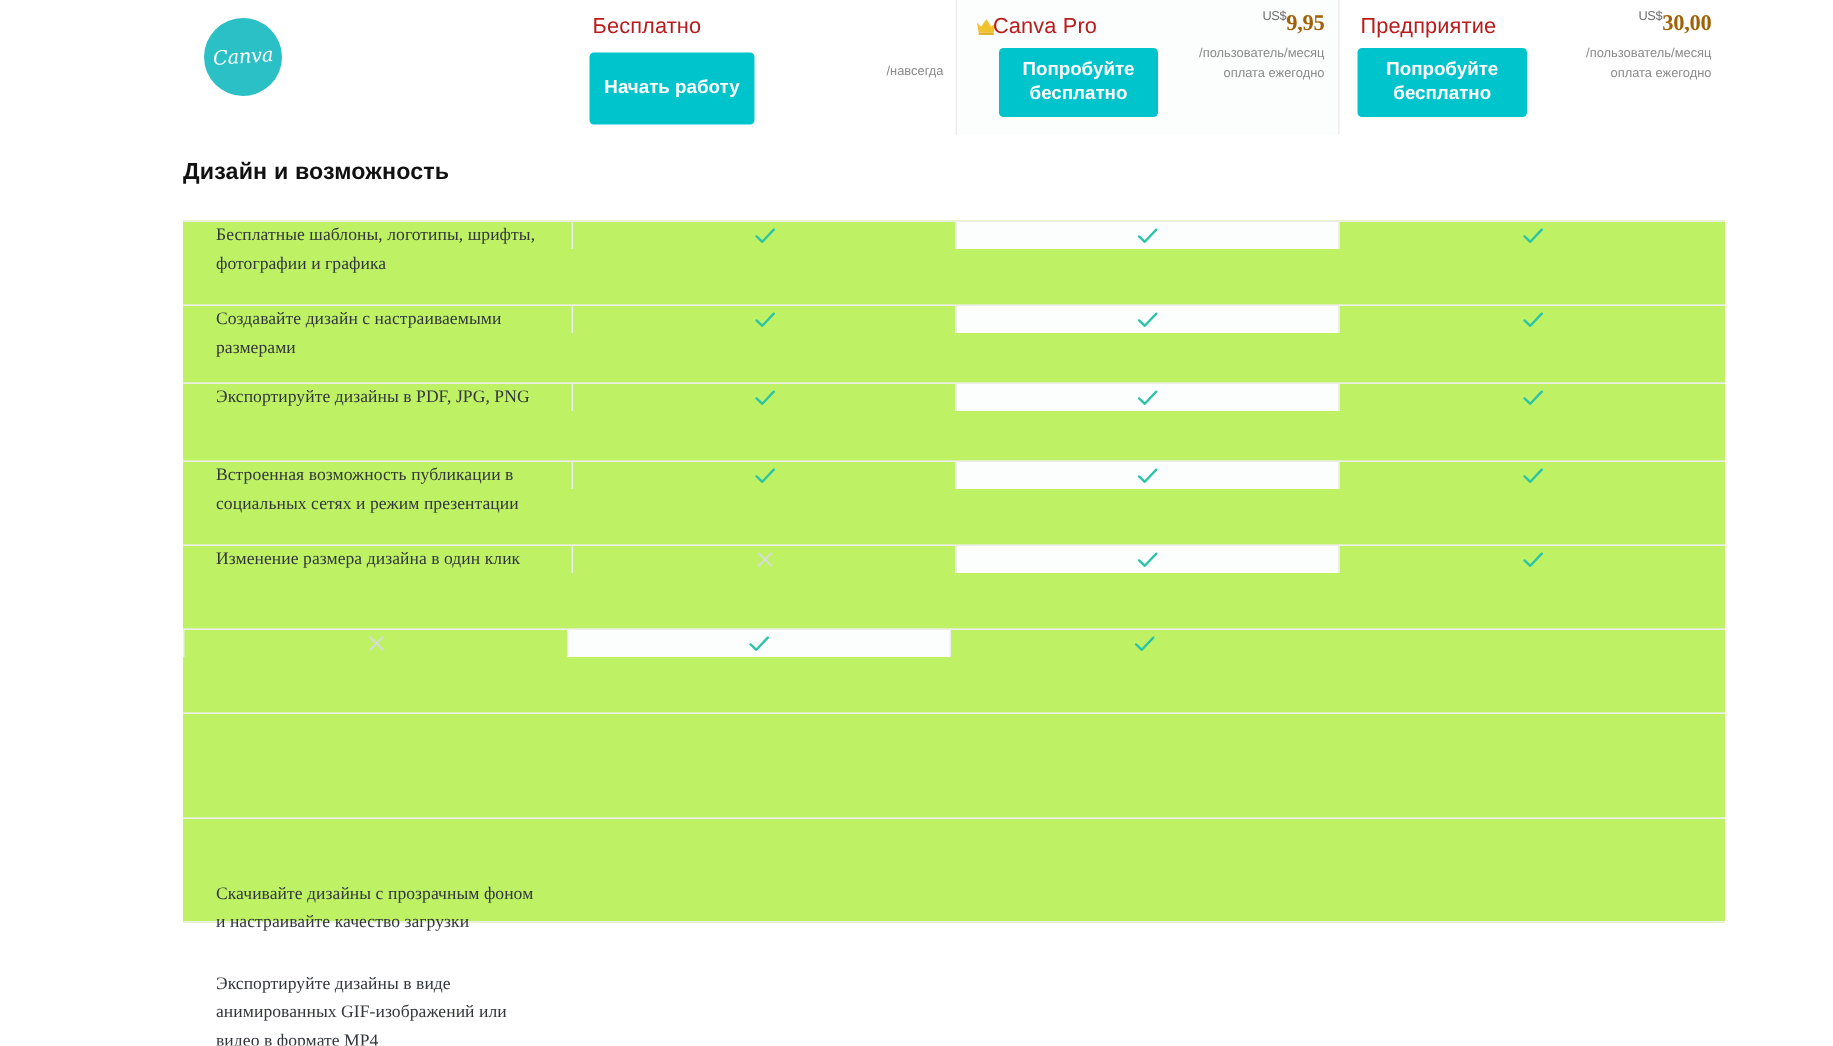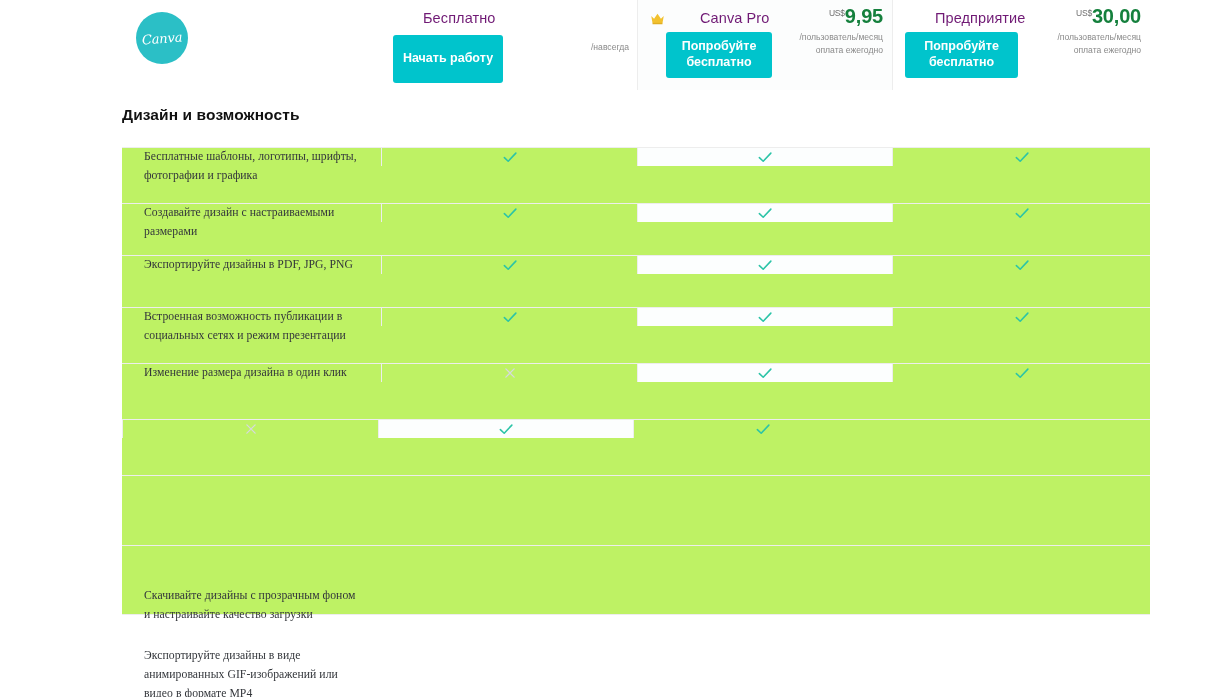--- a/index.html
+++ b/index.html
@@ -68,47 +68,47 @@
   .plan-inner {
     position: relative;
     height: 90px;
   }
 
   .plan-name {
     position: absolute;
     left: 14px;
     top: 6px;
     font-size: 14.5px;
-    color: #701a75;
+    color: #b91c1c;
     white-space: nowrap;
     letter-spacing: 0.1px;
-    margin-left: 28px;
-  }
-  .plan-pro .plan-name { left: 34px; text-align: center; }
+  }
+  .plan-pro .plan-name { left: 24px; text-align: center; }
 
   .crown-icon {
     position: absolute;
     left: 12px;
     top: 7px;
     width: 15px;
     height: 13px;
   }
 
   .price-block {
     position: absolute;
     right: 9px;
     top: 2px;
     text-align: right;
     line-height: 1.05;
   }
   .price-amount {
-    font-size: 20px;
+    font-size: 15px;
     font-weight: bold;
-    color: #15803d;
+    color: #a16207;
     letter-spacing: -0.2px;
+    font-family: Liberation Serif, serif;
   }
   .price-currency {
     font-size: 8.5px;
     color: #6e6e6e;
     vertical-align: 7px;
     letter-spacing: -0.2px;
   }
   .price-note {
     margin-top: 4px;
     font-size: 8.6px;

